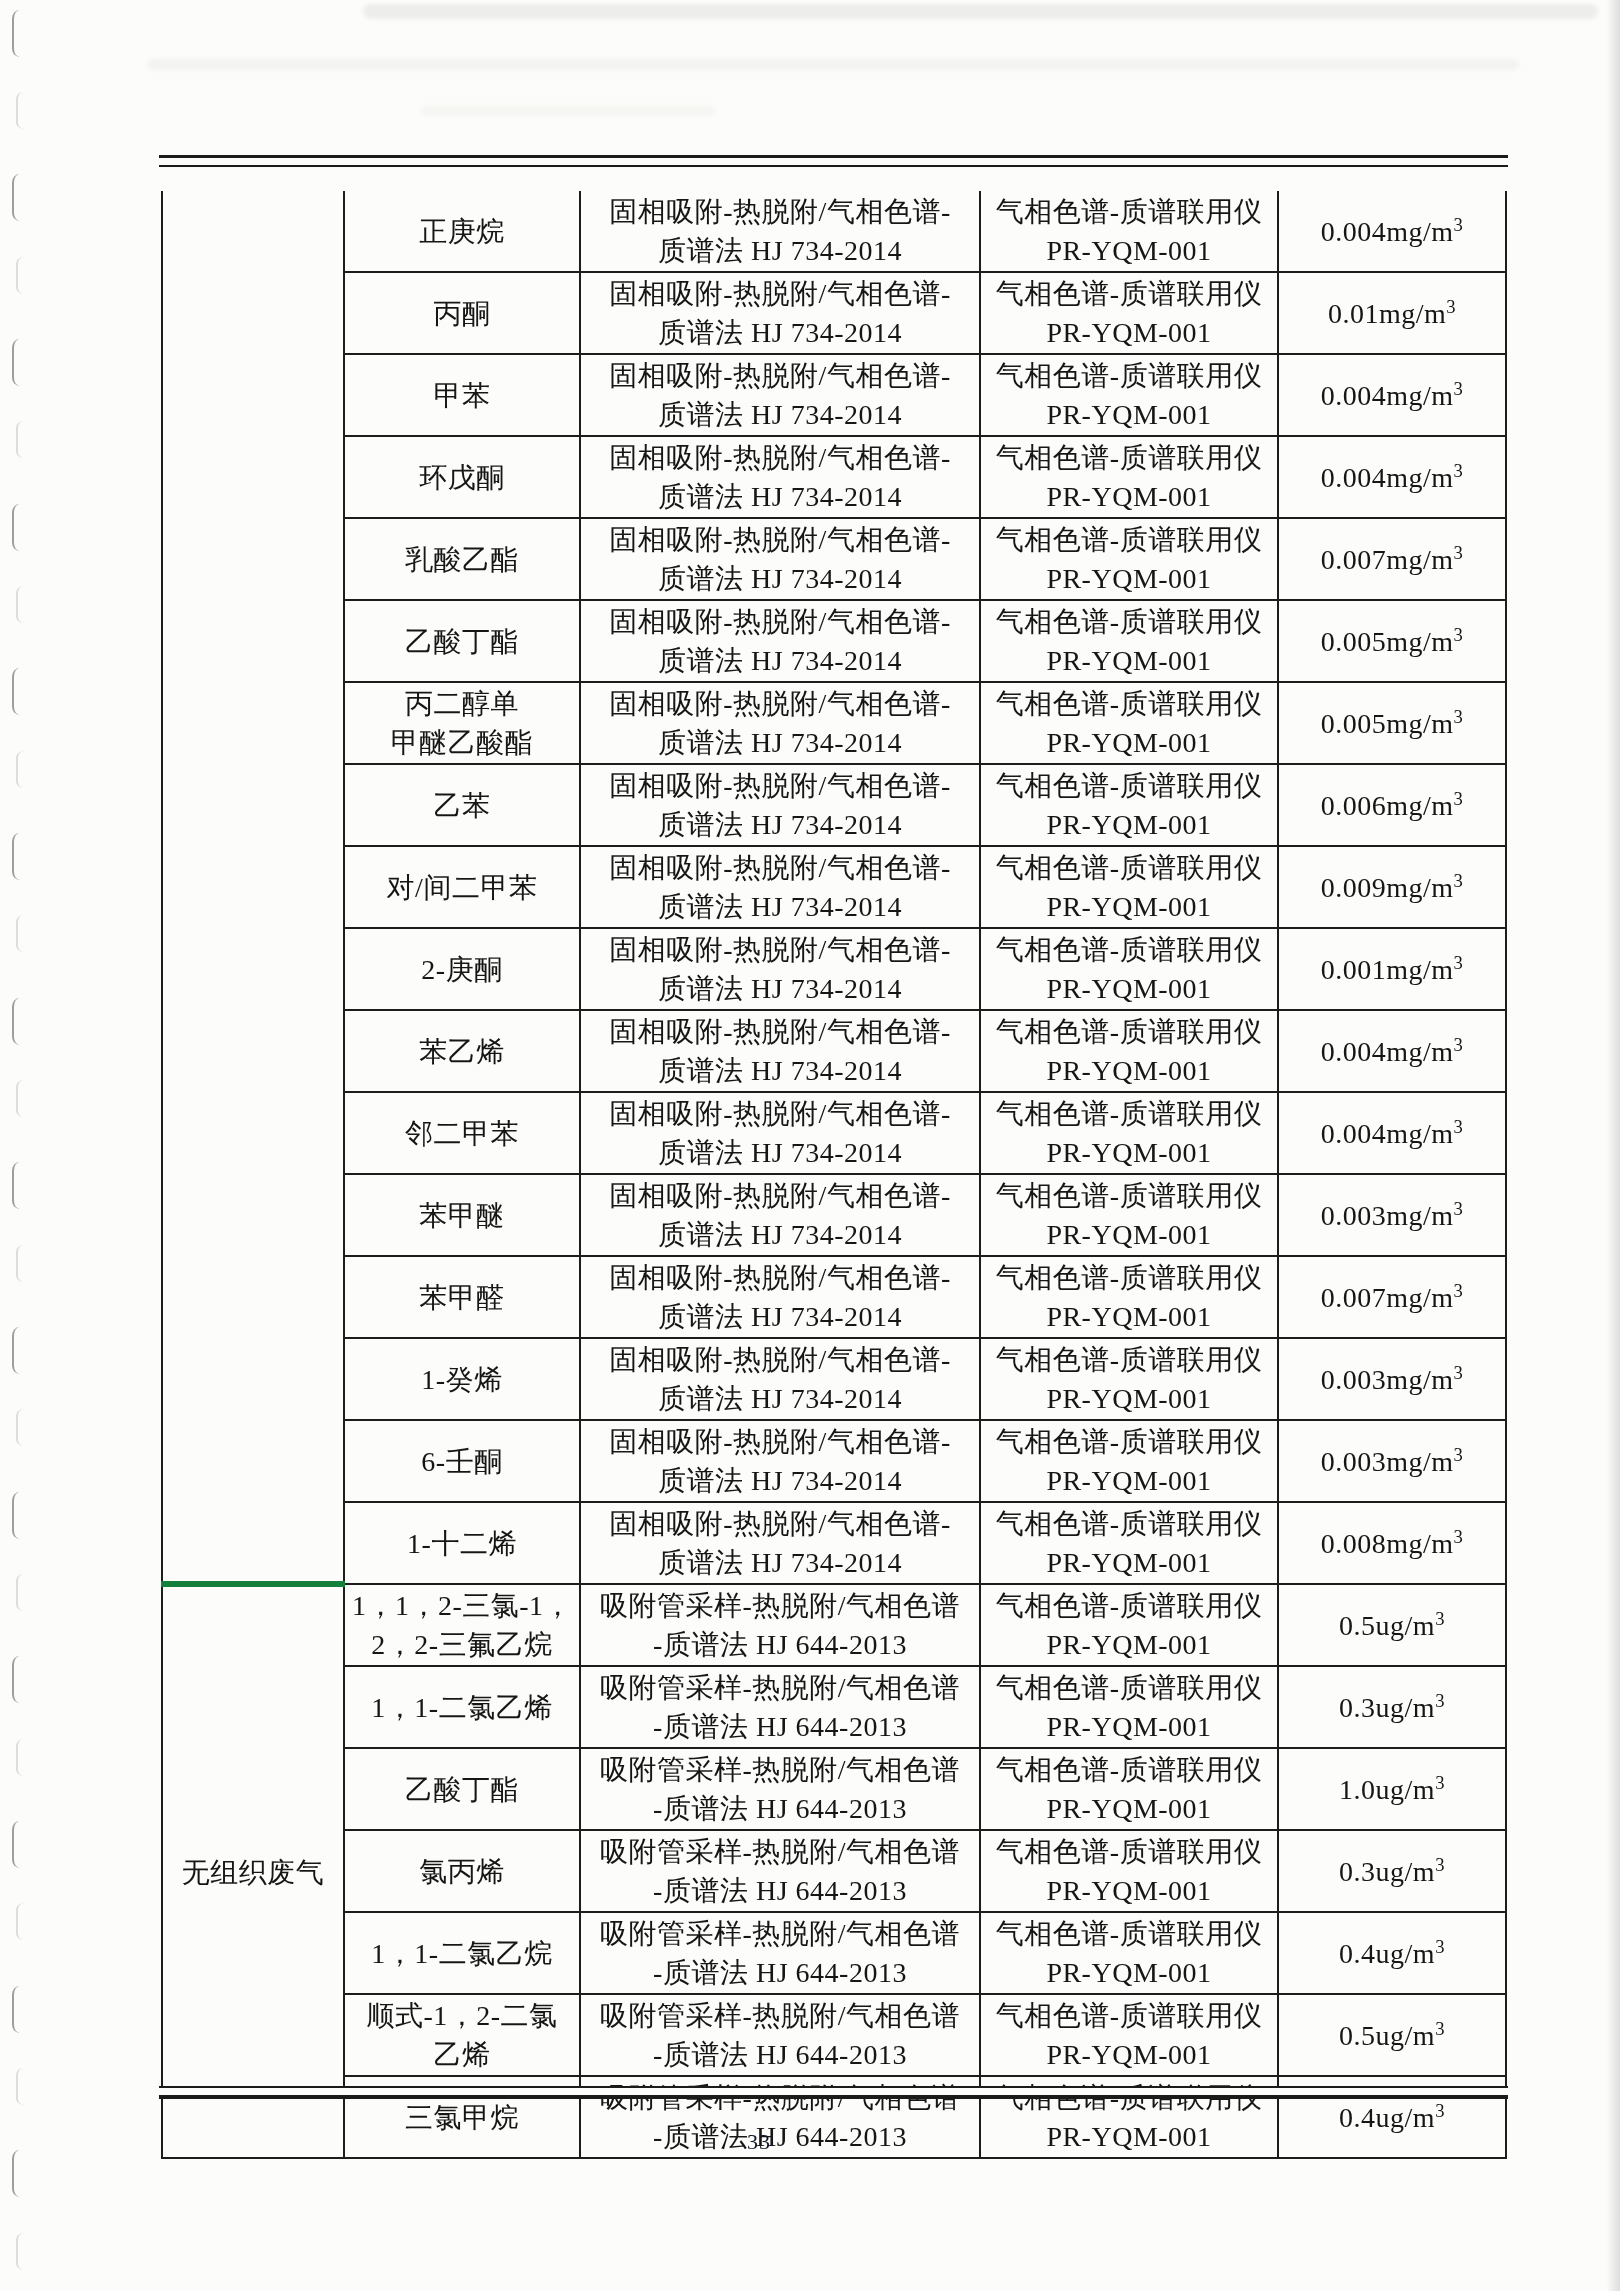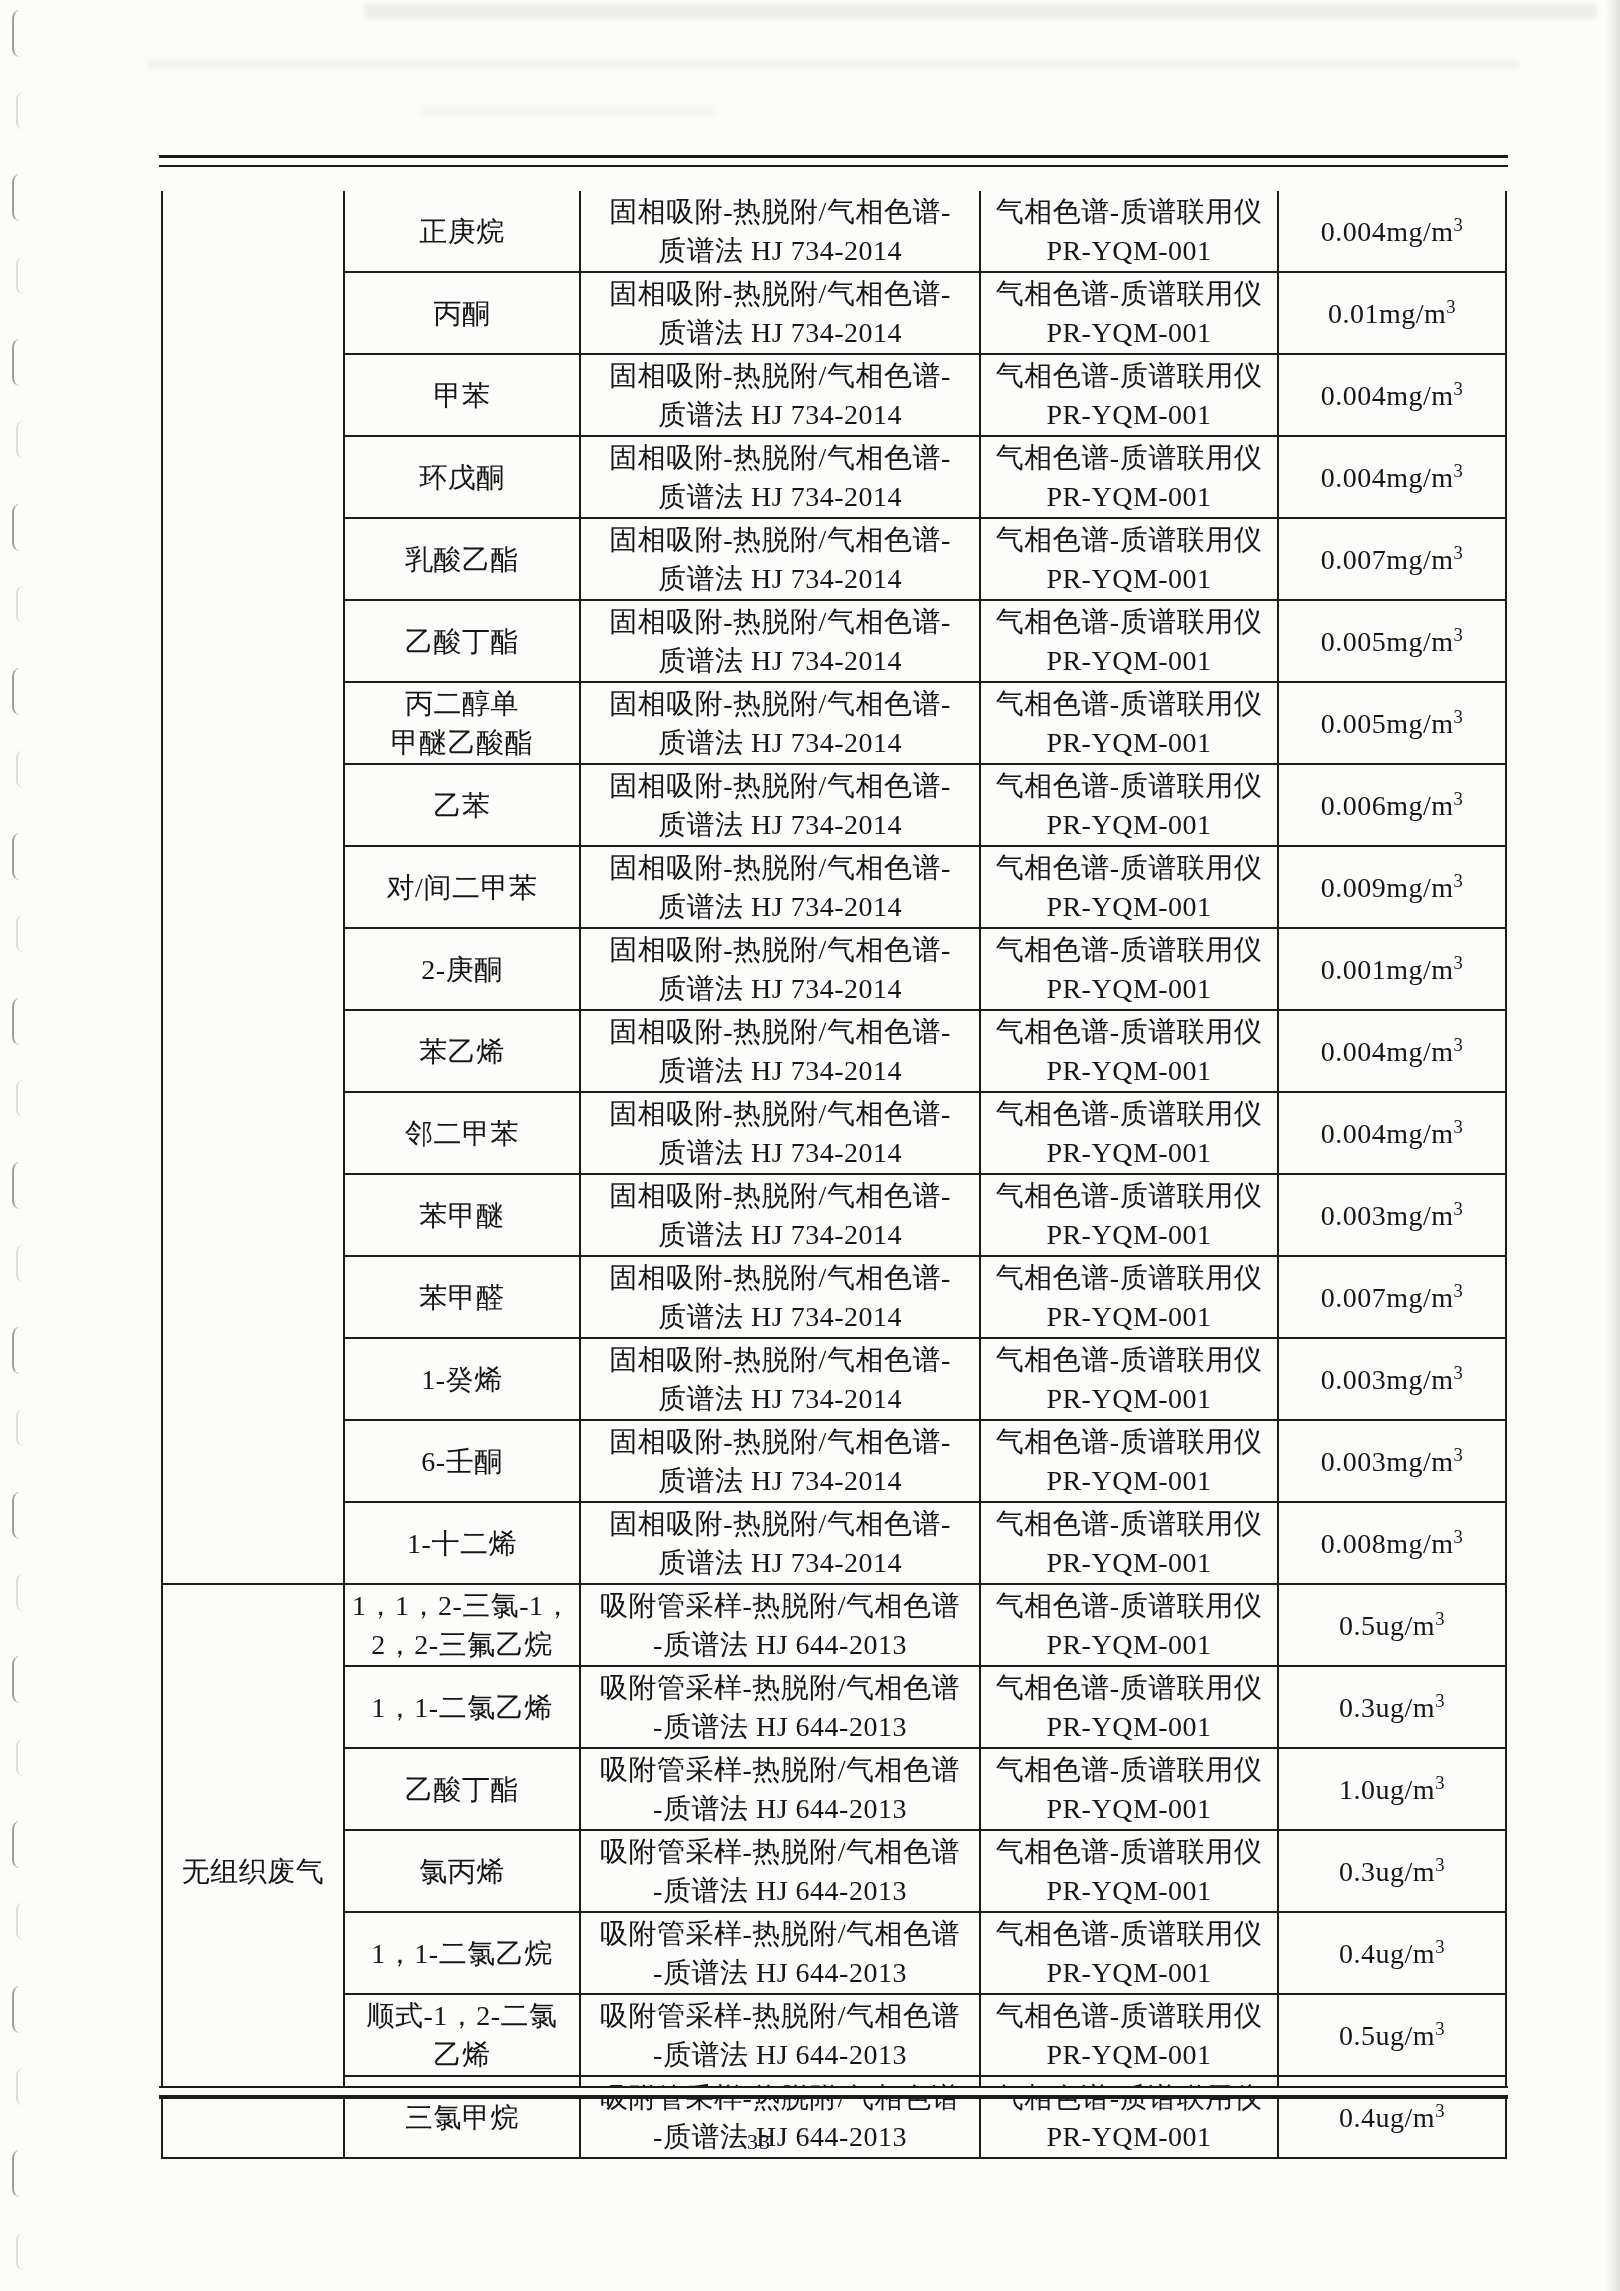--- a/index.html
+++ b/index.html
@@ -34,21 +34,21 @@
   table.mtable td {
     border:2px solid #1d1d1b;
     text-align:center; vertical-align:middle;
     font-size:28px; line-height:39px;
     padding:0 3.9px;
     height:80px;
     letter-spacing:0.5px;
   }
   #table-body tr:first-child td { border-top:none; }
   td.cat { border-top:none; border-bottom:none; font-size:28px; }
-  td.cat.grp2 { border-top:2px solid #15803d; }
+  td.cat.grp2 { border-top:6px solid #15803d; }
   td.method { font-size:28px;border-radius:16px; }
   td.limit { font-size:29px; letter-spacing:0.3px; }
   td.limit sup { font-size:18.6px; line-height:0; }
 
   
   .rule { position:absolute; left:159px; width:1349px; background:#fcfcfa; box-sizing:border-box; z-index:5; }
   .rule.top    { top:155px;  height:11.8px; border-top:3.9px solid #1b1b19; border-bottom:2px solid #1b1b19; }
   .rule.bottom { top:2086px; height:12.7px; border-top:2px solid #1b1b19; border-bottom:4.9px solid #1b1b19; }
 
   .page-number {

